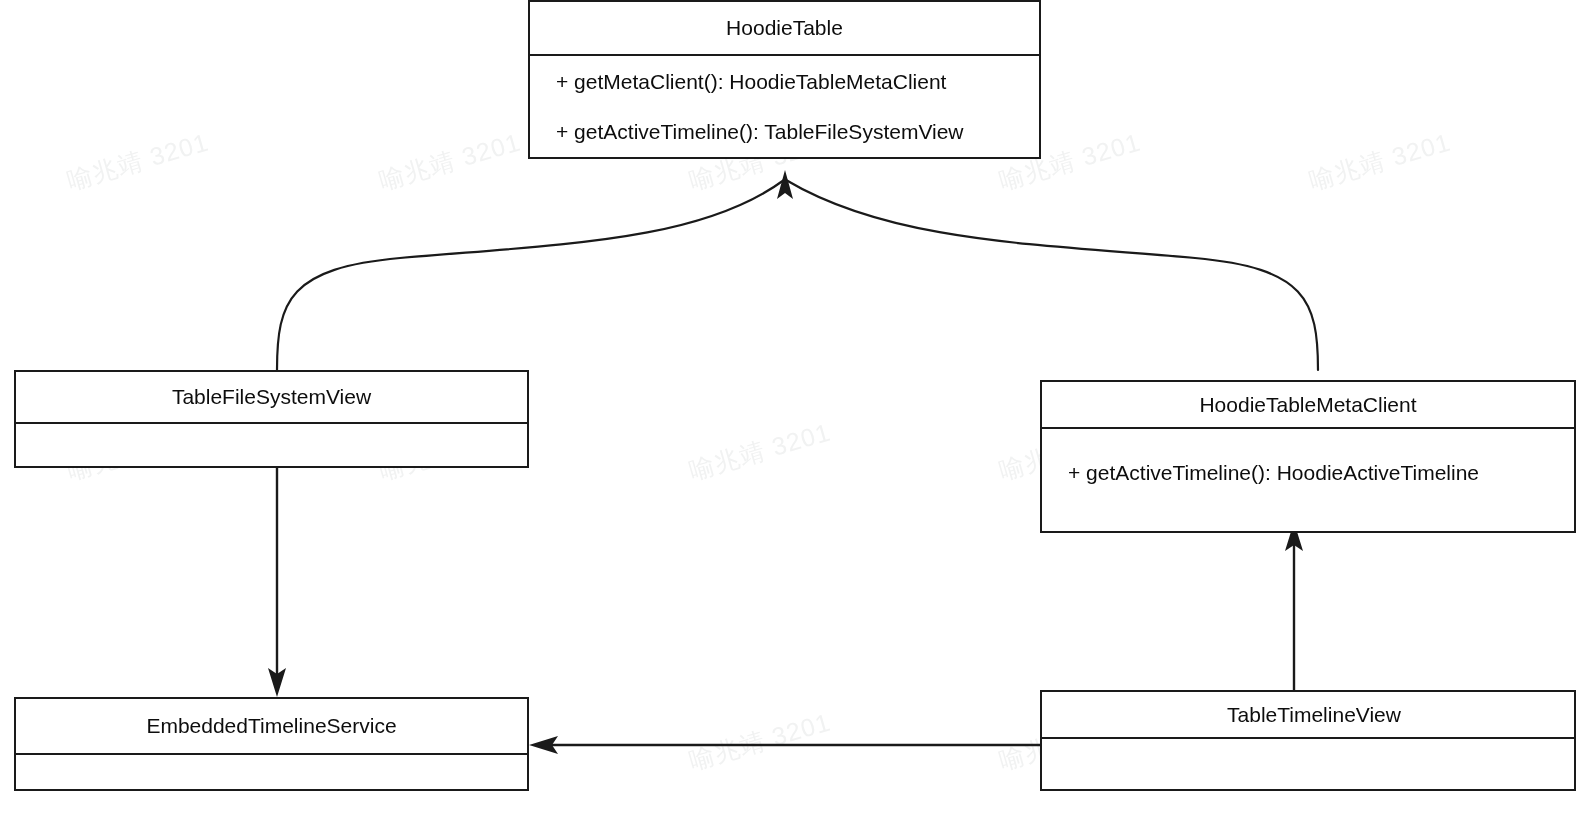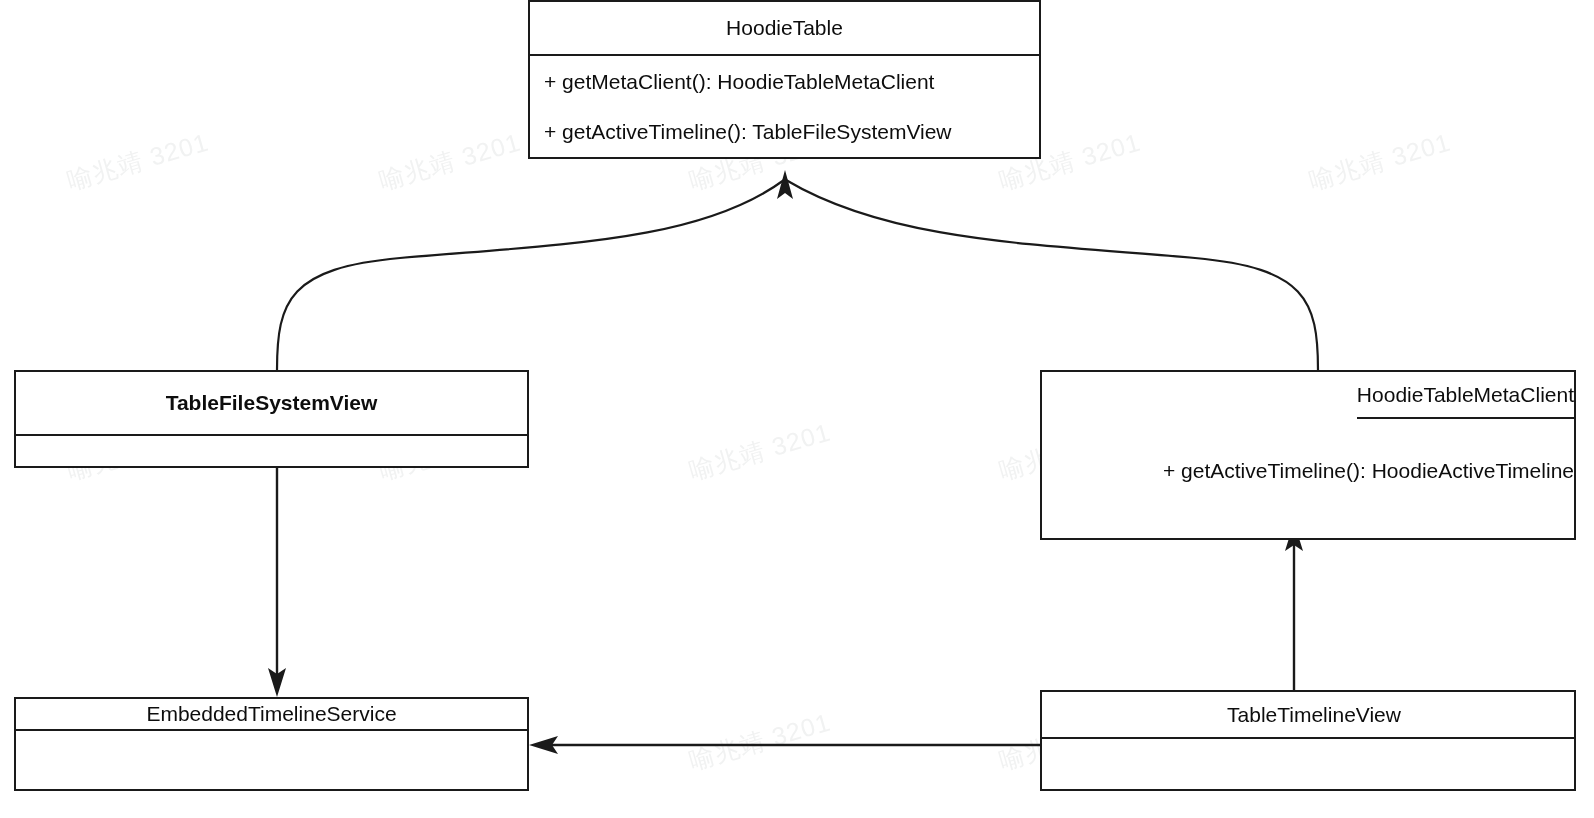--- a/index.html
+++ b/index.html
@@ -73,46 +73,47 @@
     background: #ffffff;
     white-space: nowrap;
   }
   .uml-members {
     box-sizing: border-box;
     display: flex;
     flex-direction: column;
     justify-content: center;
     background: #ffffff;
     flex: 1 1 auto;
+    padding-left: 12px;
   }
   .uml-member {
     font-size: 21px;
     color: #0d0d0d;
     padding-left: 14px;
     white-space: nowrap;
     line-height: 1.1;
   }
   .uml-members.empty {
     min-height: 10px;
   }
 
   
   #class-hoodie-table { left: 528px; top: 0; width: 513px; height: 159px; }
   #class-hoodie-table .uml-class-name { height: 54px; }
   #class-hoodie-table .uml-member:nth-child(1) { margin-bottom: 26px; }
 
   #class-table-file-system-view { left: 14px; top: 370px; width: 515px; height: 98px; }
-  #class-table-file-system-view .uml-class-name { height: 64px; font-weight: bold; }
+  #class-table-file-system-view .uml-class-name { height: 52px; }
 
-  #class-hoodie-table-meta-client { left: 1040px; top: 370px; width: 536px; height: 170px; align-items: flex-end; }
+  #class-hoodie-table-meta-client { left: 1040px; top: 380px; width: 536px; height: 153px; }
   #class-hoodie-table-meta-client .uml-class-name { height: 47px; }
   #class-hoodie-table-meta-client .uml-member:nth-child(1) { margin-bottom: 15px; }
 
   #class-embedded-timeline-service { left: 14px; top: 697px; width: 515px; height: 94px; }
-  #class-embedded-timeline-service .uml-class-name { height: 32px; }
+  #class-embedded-timeline-service .uml-class-name { height: 56px; }
 
   #class-table-timeline-view { left: 1040px; top: 690px; width: 536px; height: 101px; }
   #class-table-timeline-view .uml-class-name { height: 47px; padding-left: 12px; }
 </style>
 </head>
 <body>
 
 <div id="diagram-root">
 
   <div id="watermark-layer">

